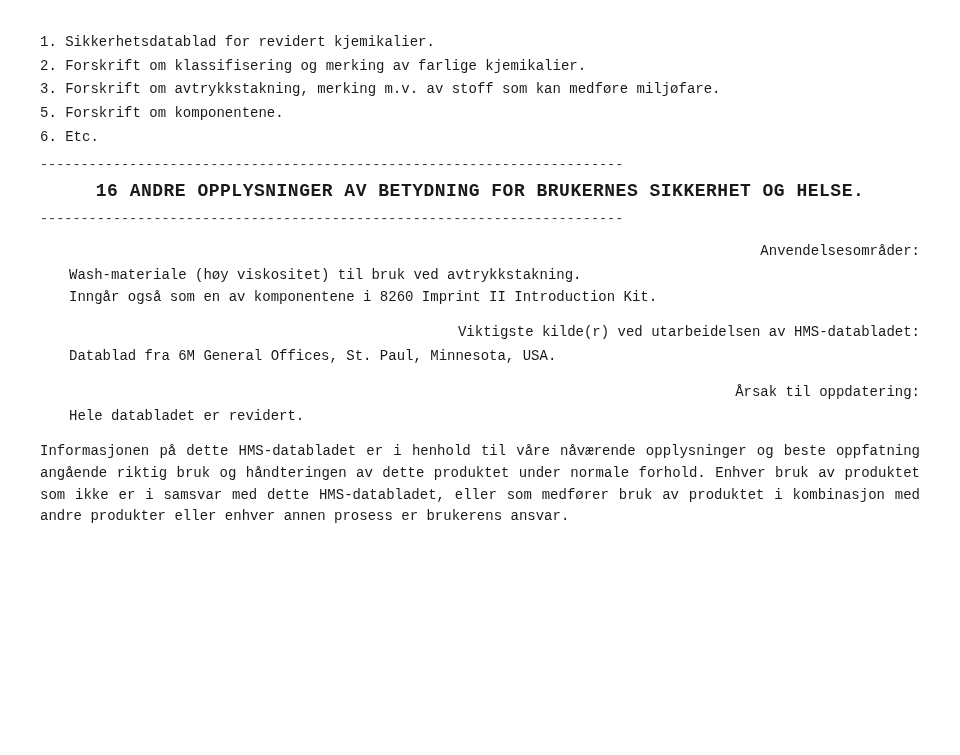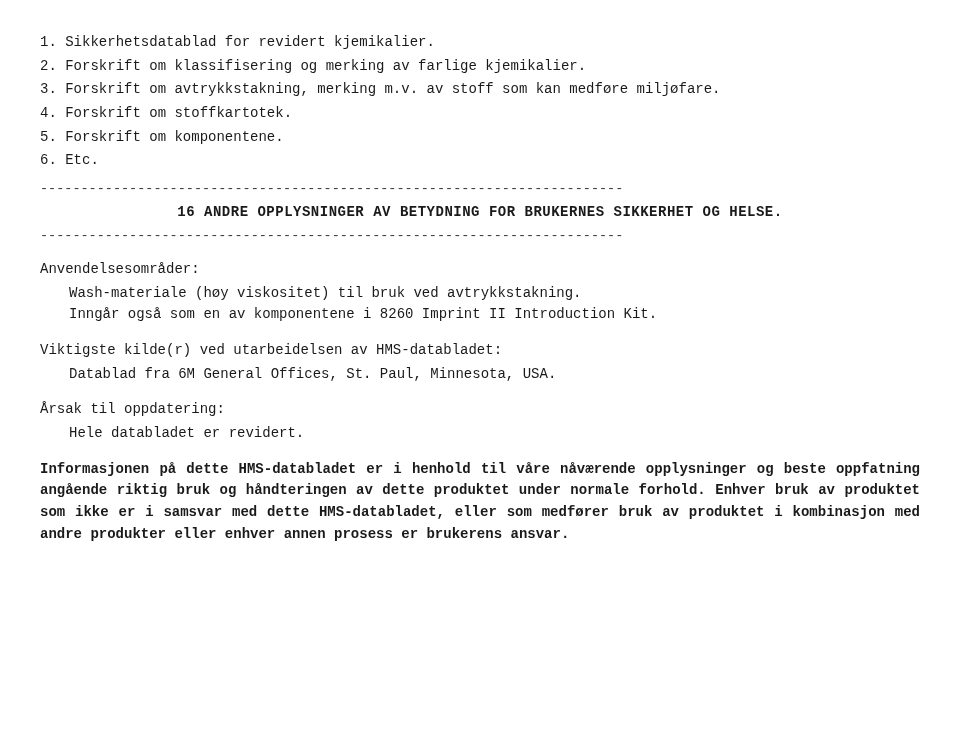--- a/index.html
+++ b/index.html
@@ -38,65 +38,61 @@
       color: #333;
       font-family: 'Courier New', Courier, monospace;
       font-size: 13.5px;
       letter-spacing: 0px;
       line-height: 1.3;
       margin: 4px 0;
     }
 
     .section-header {
       font-weight: bold;
-      font-size: 14px;
+      font-size: 18px;
       margin: 4px 0;
       text-align: center;
       letter-spacing: 0.5px;
     }
 
     .section-block {
       margin: 14px 0;
     }
 
     .indented {
       margin-left: 29px;
     }
 
     .paragraph {
       margin: 0 0;
       text-align: justify;
-      font-weight: bold;
     }
 
     .label-line {
       margin-bottom: 2px;
+      text-align: right;
     }
   </style>
 </head>
 <body>
 
 <div class="document-content">
 
   <div class="numbered-list">
     <span class="numbered-item">
       <span>1.</span>
       <span>Sikkerhetsdatablad for revidert kjemikalier.</span>
     </span>
     <span class="numbered-item">
       <span>2.</span>
       <span>Forskrift om klassifisering og merking av farlige kjemikalier.</span>
     </span>
     <span class="numbered-item">
       <span>3.</span>
       <span>Forskrift om avtrykkstakning, merking m.v. av stoff som kan medføre miljøfare.</span>
-    </span>
-    <span class="numbered-item">
-      <span>4.</span>
-      <span>Forskrift om stoffkartotek.</span>
     </span>
     <span class="numbered-item">
       <span>5.</span>
       <span>Forskrift om komponentene.</span>
     </span>
     <span class="numbered-item">
       <span>6.</span>
       <span>Etc.</span>
     </span>
   </div>

